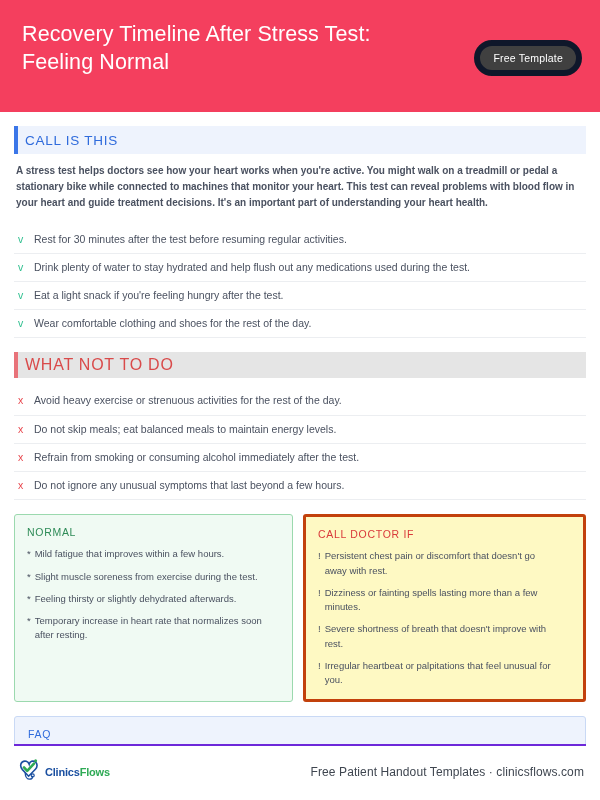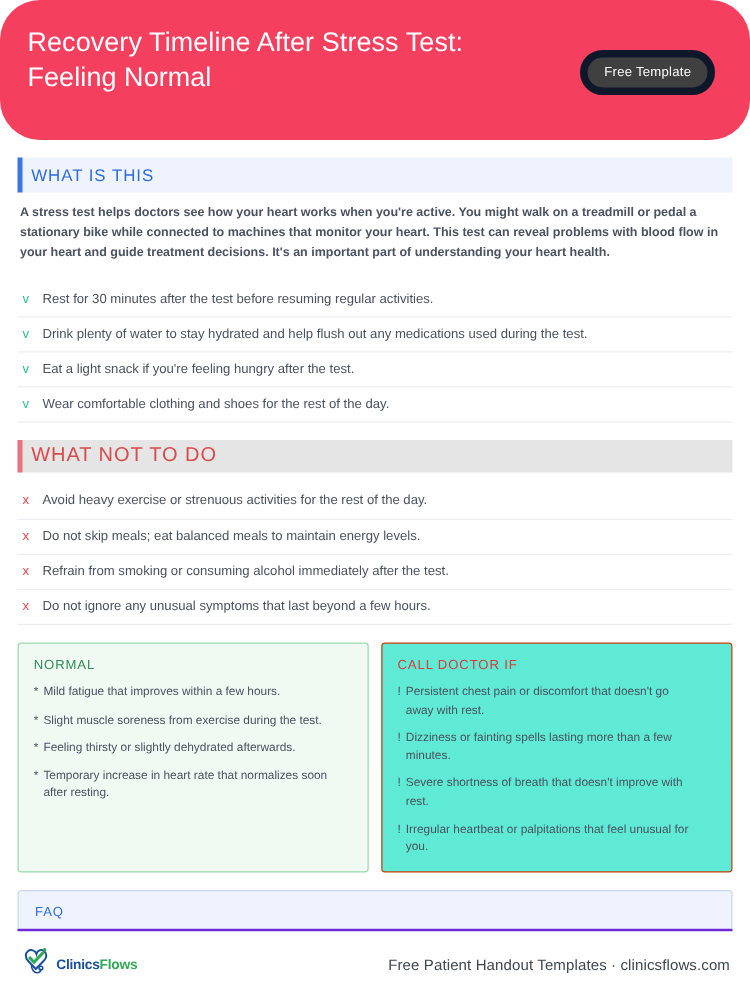--- a/index.html
+++ b/index.html
@@ -17,26 +17,25 @@
     height: 800px;
     position: relative;
     background: #ffffff;
     display: flex;
     flex-direction: column;
   }
 
   
   .header {
     background: #f43f5e;
-    padding: 20px 28px 24px 22px;
+    padding: 20px 18px 24px 22px;
     display: flex;
     align-items: flex-start;
     justify-content: space-between;
     min-height: 112px;
-    border-radius: 32px;
   }
   .header-title {
     color: #ffffff;
     font-size: 21.5px;
     font-weight: 400;
     line-height: 1.32;
     letter-spacing: 0.1px;
     max-width: 420px;
   }
   .badge {
@@ -110,21 +109,21 @@
     display: flex;
     gap: 10px;
     margin-bottom: 14px;
   }
   .box {
     flex: 1;
     border-radius: 3px;
     padding: 11px 28px 12px 12px;
   }
   .box.green { background: #f0faf3; border: 1px solid #9bd9ae; }
-  .box.pink  { background: #5eead4; border: 1px solid #c2410c; }
+  .box.pink  { background: #fef9c3; border: 3px solid #c2410c; }
   .box-title {
     font-size: 10.5px;
     letter-spacing: 0.7px;
     margin-bottom: 9px;
   }
   .box.green .box-title { color: #2e8b57; }
   .box.pink  .box-title { color: #d93a3a; }
   .box-row {
     display: flex;
     align-items: flex-start;
@@ -175,21 +174,21 @@
 
 <div class="page">
 
   <div class="header">
     <div class="header-title">Recovery Timeline After Stress Test: Feeling Normal</div>
     <div class="badge">Free Template</div>
   </div>
 
   <div class="content">
 
-    <div class="sec-head blue big">WHAT IS THIS</div>
+    <div class="sec-head blue big">CALL IS THIS</div>
     <div class="para">A stress test helps doctors see how your heart works when you're active. You might walk on a treadmill or pedal a stationary bike while connected to machines that monitor your heart. This test can reveal problems with blood flow in your heart and guide treatment decisions. It's an important part of understanding your heart health.</div>
 
     <div class="list">
       <div class="list-row">
         <span class="mark ok">v</span>
         <span>Rest for 30 minutes after the test before resuming regular activities.</span>
       </div>
       <div class="list-row">
         <span class="mark ok">v</span>
         <span>Drink plenty of water to stay hydrated and help flush out any medications used during the test.</span>

